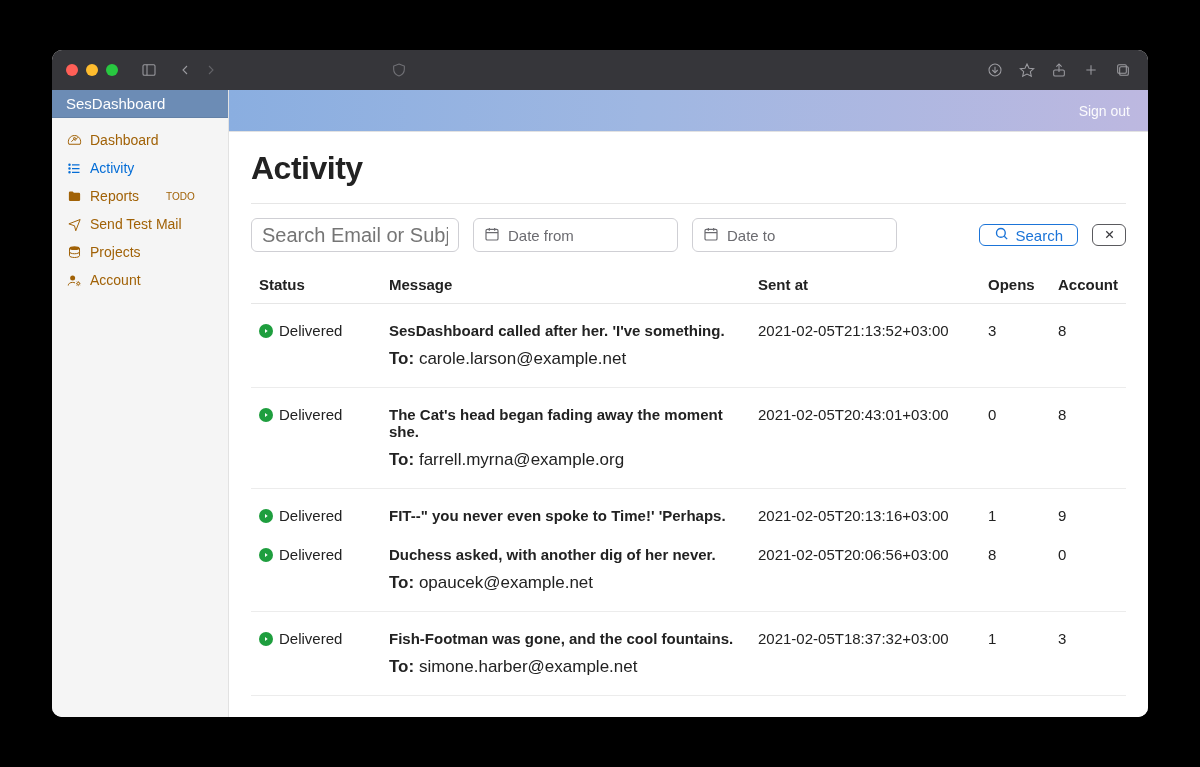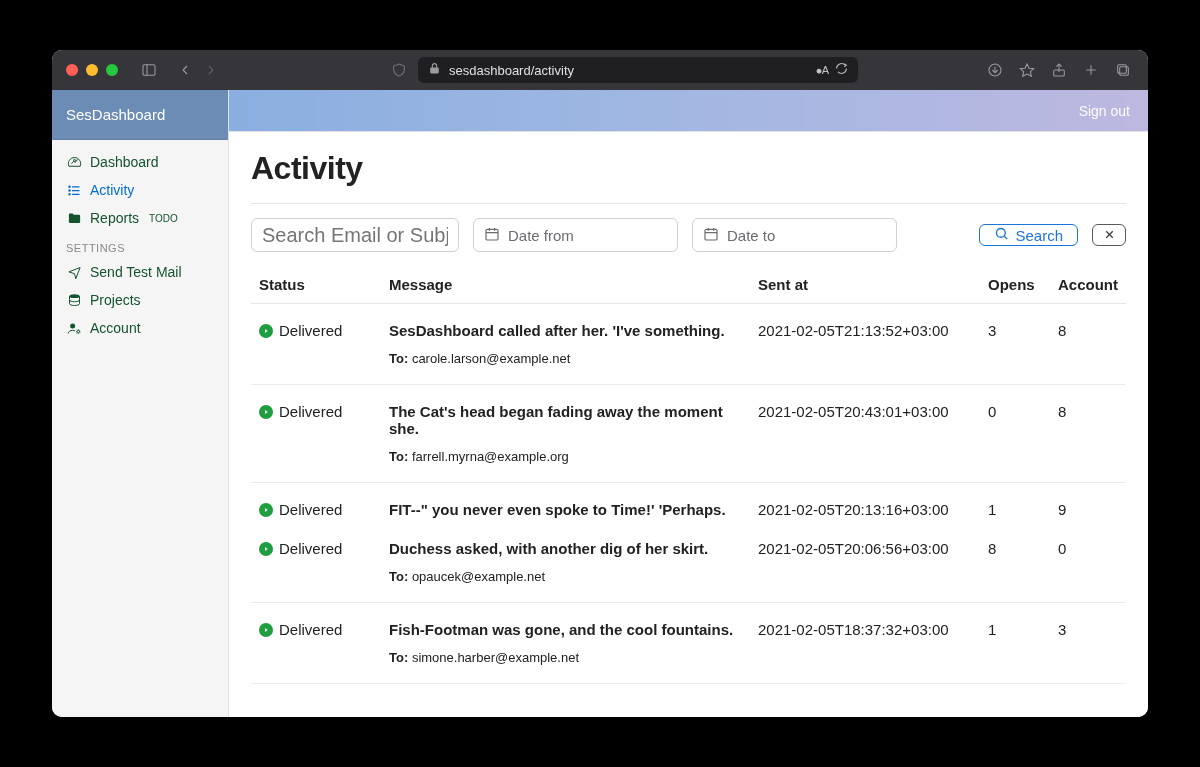--- a/index.html
+++ b/index.html
@@ -70,42 +70,42 @@
   }
   .sidebar {
     width: 177px;
     background: #f5f5f5;
     border-right: 1px solid #e2e2e2;
     display: flex;
     flex-direction: column;
     flex: 0 0 auto;
   }
   .brand {
-    height: 50px;
+    height: 28px;
     background: #6c8cb5;
     color: #fff;
     display: flex;
     align-items: center;
     padding: 0 14px;
     font-size: 15px;
     font-weight: 500;
     border-bottom: 1px solid rgba(0,0,0,.08);
   }
   .nav { padding: 8px 0; }
   .nav-item {
     display: flex; align-items: center; gap: 8px;
     padding: 6px 14px;
     font-size: 14px;
-    color: #14532d;
+    color: #a16207;
     cursor: pointer;
   }
   .nav-item.active { color: #046dd6; }
   .nav-item .ico { width:16px; height:16px; display:flex; align-items:center; justify-content:center; }
   .nav-item .ico svg { width:15px; height:15px; }
-  .nav sup { font-size: 10px; vertical-align: super; margin-left:2px; }
+  .nav sup { font-size: 10px; vertical-align: super; margin-left:19px; }
   .nav-heading {
     padding: 10px 14px 4px;
     font-size: 11px;
     letter-spacing: .5px;
     color: #8a8a8e;
   }
   
   .main { flex:1 1 auto; display:flex; flex-direction:column; overflow:hidden; background:#fff; }
   .topbar {
     height: 42px;
@@ -156,21 +156,21 @@
   }
   tr.row td { padding-top:18px; }
   tr.row + tr.torow td { padding-top:6px; padding-bottom:18px; border-bottom:1px solid #ececec; }
   .status-pill { display:flex; align-items:center; gap:6px; font-size:15px; }
   .status-dot {
     width:14px; height:14px; border-radius:50%; background:#1e9e3e;
     display:flex; align-items:center; justify-content:center; color:#fff;
   }
   .status-dot svg { width:8px; height:8px; fill:#fff; }
   .msg-title { font-weight:700; }
-  .to-line { font-size:13px; }
+  .to-line { font-size:17px; }
   .to-line b { font-weight:700; }
   th.col-opens, th.col-clicks, td.col-opens, td.col-clicks { width:70px; }
   th.col-sent, td.col-sent { width:230px; }
   th.col-status, td.col-status { width:130px; }
 </style>
 </head>
 <body>
 
 <div class="window">
 
@@ -197,37 +197,20 @@
             <polyline points="9 18 15 12 9 6"></polyline>
           </svg>
       </div>
     </div>
     <div class="chrome-spacer"></div>
     <div class="icon-btn" style="opacity:.6">
       <svg viewBox="0 0 24 24">
           <path d="M12 3l8 3v5c0 5-3.5 8.5-8 10-4.5-1.5-8-5-8-10V6l8-3z"></path>
         </svg>
     </div>
-    <div class="address">
-      <span class="lock">
-        <svg viewBox="0 0 24 24" width="13" height="13" fill="#9a9a9f">
-            <path d="M12 2a5 5 0 00-5 5v3H6a2 2 0 00-2 2v7a2 2 0 002 2h12a2 2 0 002-2v-7a2 2 0 00-2-2h-1V7a5 5 0 00-5-5zm-3 8V7a3 3 0 016 0v3H9z"></path>
-          </svg>
-      </span>
-      <span>sesdashboard/activity</span>
-      <span style="margin-left:auto; display:flex; gap:6px; align-items:center;">
-        <span style="font-size:11px; opacity:.85">⦁A</span>
-        <span>
-          <svg viewBox="0 0 24 24" width="13" height="13" stroke="#bcbcc0" fill="none" stroke-width="2">
-              <path d="M3 12a9 9 0 0115.5-6.3M21 12a9 9 0 01-15.5 6.3"></path>
-              <polyline points="17 3 21 6 17 9"></polyline>
-            </svg>
-        </span>
-      </span>
-    </div>
     <div class="chrome-right">
       <div class="icon-btn">
         <svg viewBox="0 0 24 24">
             <circle cx="12" cy="12" r="9"></circle>
             <polyline points="8 12 12 16 16 12"></polyline>
             <line x1="12" y1="7" x2="12" y2="16"></line>
           </svg>
       </div>
       <div class="icon-btn">
         <svg viewBox="0 0 24 24">
@@ -287,21 +270,20 @@
         <div class="nav-item">
           <span class="ico">
             <svg viewBox="0 0 24 24" fill="currentColor">
                 <path d="M3 6a2 2 0 012-2h4l2 2h8a2 2 0 012 2v9a2 2 0 01-2 2H5a2 2 0 01-2-2V6z"></path>
               </svg>
           </span>
           <span>Reports</span>
           <sup>TODO</sup>
         </div>
 
-        <div class="nav-heading">SETTINGS</div>
 
         <div class="nav-item">
           <span class="ico">
             <svg viewBox="0 0 24 24" fill="none" stroke="currentColor" stroke-width="1.6">
                 <path d="M3 11l18-7-7 18-2-8-9-3z"></path>
               </svg>
           </span>
           <span>Send Test Mail</span>
         </div>
         <div class="nav-item">
@@ -463,21 +445,21 @@
     <td class="col-status">
       <span class="status-pill">
         <span class="status-dot">
           <svg viewBox="0 0 24 24">
                         <polygon points="9,6 17,12 9,18"></polygon>
                       </svg>
         </span>
         <span>Delivered</span>
       </span>
     </td>
-    <td><span class="msg-title">Duchess asked, with another dig of her skirt.</span></td>
+    <td><span class="msg-title">Duchess asked, with another dig of her never.</span></td>
     <td class="col-sent"><span>2021-02-05T20:06:56+03:00</span></td>
     <td class="col-opens"><span>8</span></td>
     <td class="col-clicks"><span>0</span></td>
   </tr>
               <tr class="torow">
     <td></td>
     <td colspan="4">
       <span class="to-line">
         <b>To:</b>
         <span> opaucek@example.net</span>

